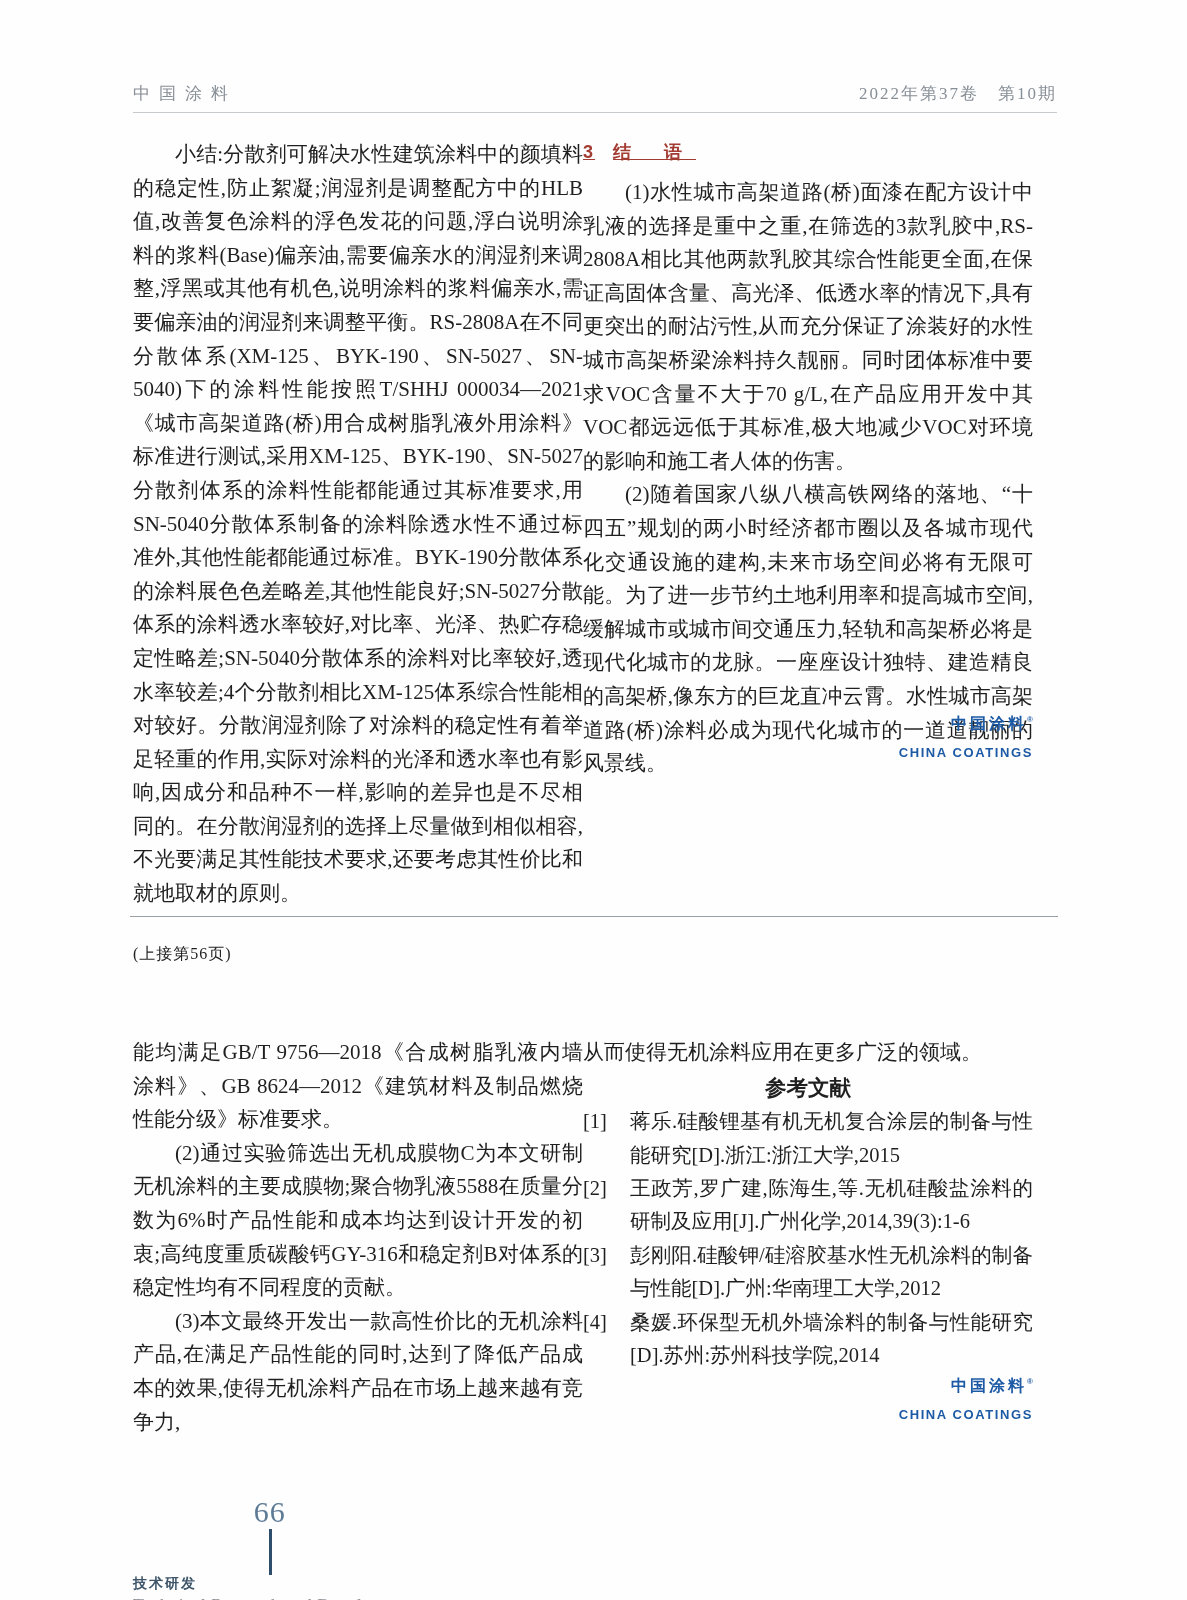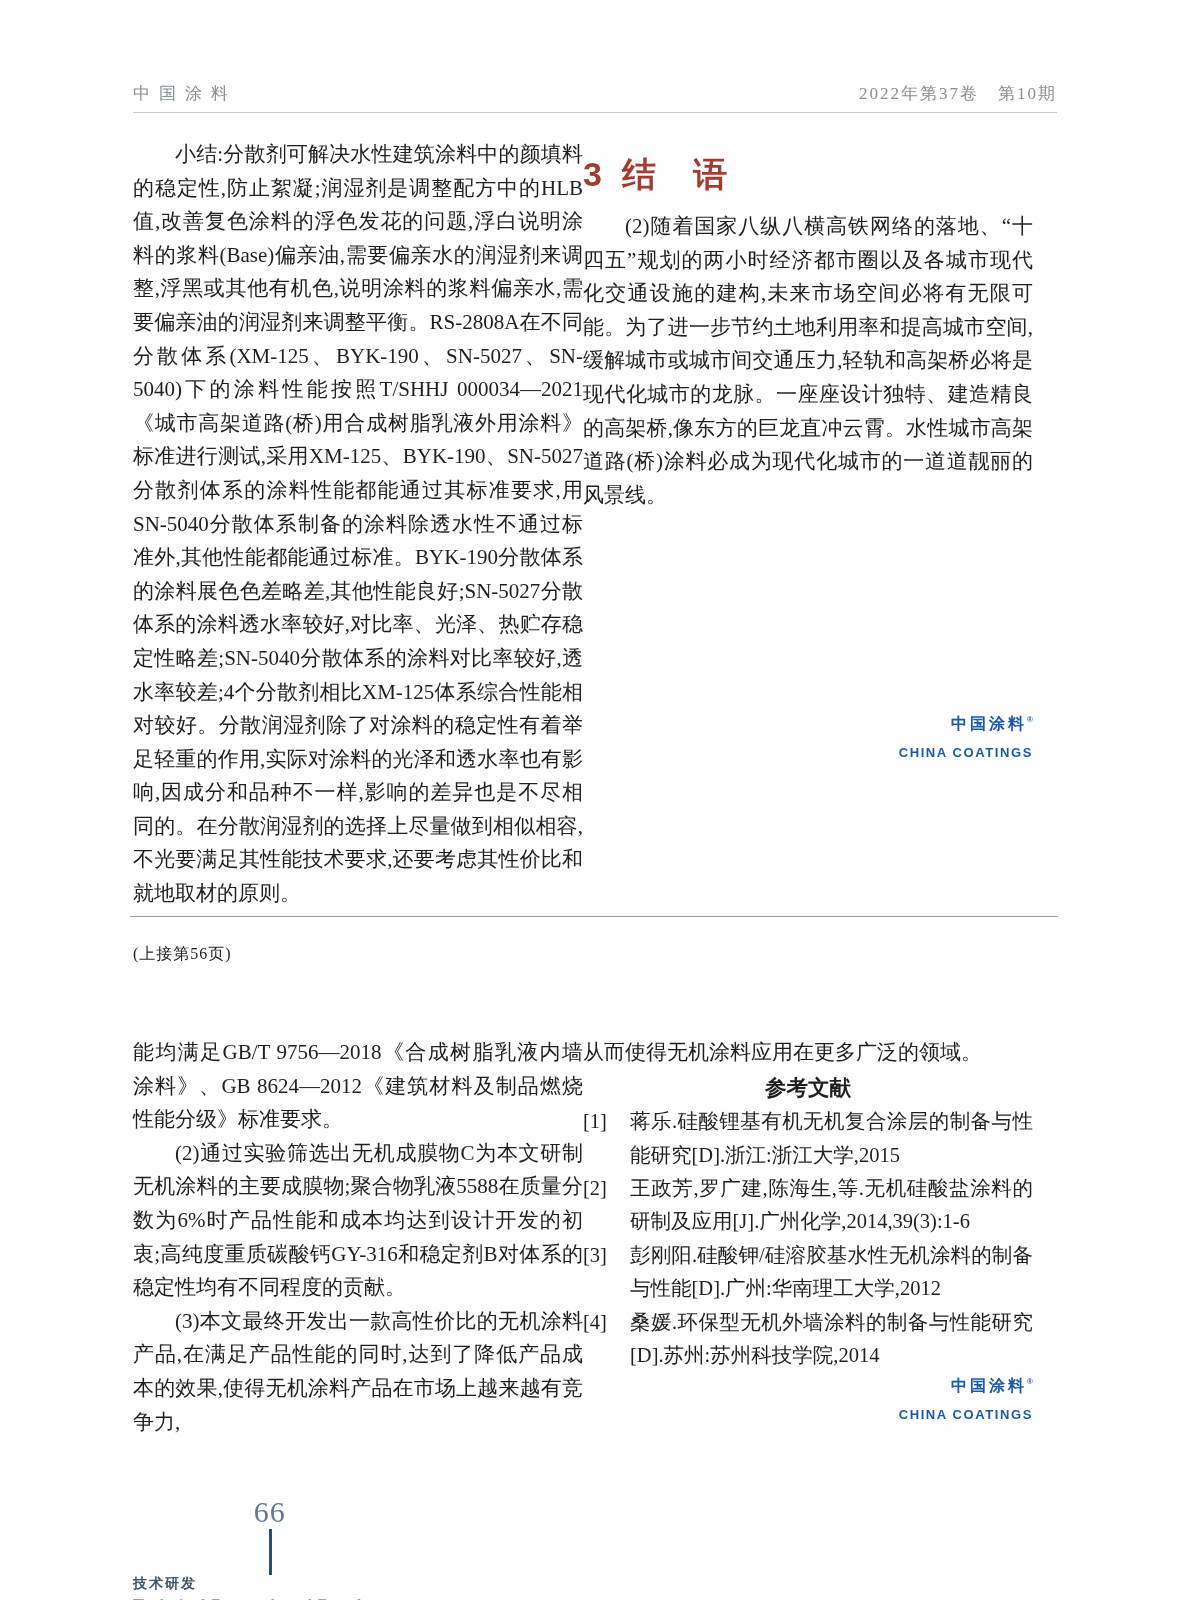--- a/index.html
+++ b/index.html
@@ -43,23 +43,24 @@
     line-height: 33.6px;
     text-align: justify;
     text-justify: inter-ideograph;
   }
   p.indent { text-indent: 2em; }
   
   .section-heading {
     color: #a23b31;
     font-family: "Liberation Sans", sans-serif;
     font-weight: bold;
-    font-size: 34px;
-    margin: 14px 0 12px 0;
+    font-size: 18px;
+    margin: 2px 0 12px 0;
     letter-spacing: 2px;
+    text-decoration: underline;
   }
   .section-heading .sec-title { margin-left: 18px; letter-spacing: 14px; }
   
   .brand {
     display: inline-block;
     text-align: right;
     color: #1d5aa5;
     font-family: "Liberation Sans", sans-serif;
     line-height: 1;
   }
@@ -139,20 +140,21 @@
   <div class="head-rule"></div>
 
   <div class="cols upper">
     <div class="col">
       <p class="body indent">小结:分散剂可解决水性建筑涂料中的颜填料的稳定性,防止絮凝;润湿剂是调整配方中的HLB值,改善复色涂料的浮色发花的问题,浮白说明涂料的浆料(Base)偏亲油,需要偏亲水的润湿剂来调整,浮黑或其他有机色,说明涂料的浆料偏亲水,需要偏亲油的润湿剂来调整平衡。RS-2808A在不同分散体系(XM-125、BYK-190、SN-5027、SN-5040)下的涂料性能按照T/SHHJ 000034—2021《城市高架道路(桥)用合成树脂乳液外用涂料》标准进行测试,采用XM-125、BYK-190、SN-5027分散剂体系的涂料性能都能通过其标准要求,用SN-5040分散体系制备的涂料除透水性不通过标准外,其他性能都能通过标准。BYK-190分散体系的涂料展色色差略差,其他性能良好;SN-5027分散体系的涂料透水率较好,对比率、光泽、热贮存稳定性略差;SN-5040分散体系的涂料对比率较好,透水率较差;4个分散剂相比XM-125体系综合性能相对较好。分散润湿剂除了对涂料的稳定性有着举足轻重的作用,实际对涂料的光泽和透水率也有影响,因成分和品种不一样,影响的差异也是不尽相同的。在分散润湿剂的选择上尽量做到相似相容,不光要满足其性能技术要求,还要考虑其性价比和就地取材的原则。</p>
     </div>
     <div class="col">
       <h2 class="section-heading">
         <span class="sec-num">3</span><span class="sec-title">结 语</span>
       </h2>
+      <p class="body indent">(1)水性城市高架道路(桥)面漆在配方设计中乳液的选择是重中之重,在筛选的3款乳胶中,RS-2808A相比其他两款乳胶其综合性能更全面,在保证高固体含量、高光泽、低透水率的情况下,具有更突出的耐沾污性,从而充分保证了涂装好的水性城市高架桥梁涂料持久靓丽。同时团体标准中要求VOC含量不大于70 g/L,在产品应用开发中其VOC都远远低于其标准,极大地减少VOC对环境的影响和施工者人体的伤害。</p>
       <p class="body indent">(2)随着国家八纵八横高铁网络的落地、“十四五”规划的两小时经济都市圈以及各城市现代化交通设施的建构,未来市场空间必将有无限可能。为了进一步节约土地利用率和提高城市空间,缓解城市或城市间交通压力,轻轨和高架桥必将是现代化城市的龙脉。一座座设计独特、建造精良的高架桥,像东方的巨龙直冲云霄。水性城市高架道路(桥)涂料必成为现代化城市的一道道靓丽的风景线。</p>
     </div>
   </div>
 
   <div class="brand-slot-1">
     <div class="brand">
       <div class="logo-line"><span>中国涂料</span><span class="logo-mark">®</span></div>
       <div class="logo-sub">CHINA COATINGS</div>
     </div>
   </div>

